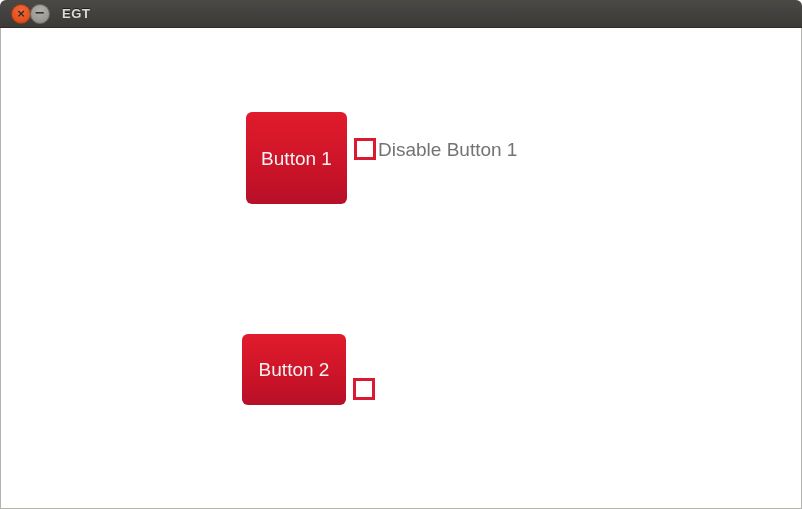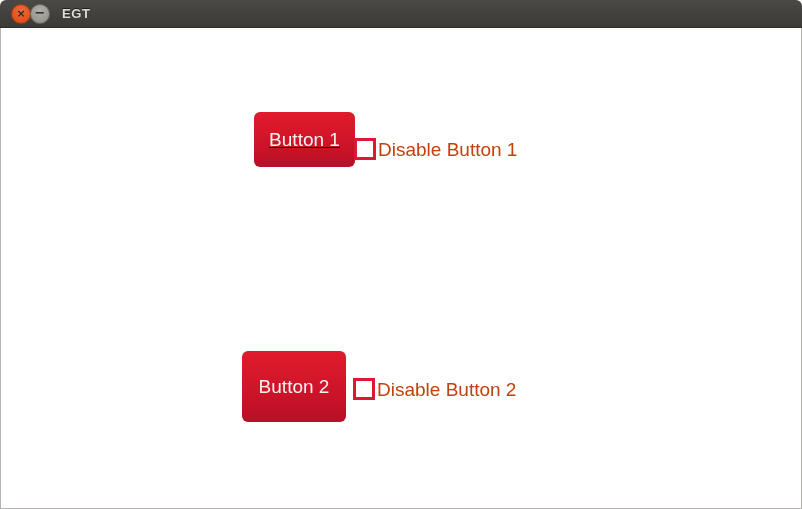--- a/index.html
+++ b/index.html
@@ -131,32 +131,32 @@
     box-sizing: border-box;
     background: #ffffff;
     border: 3px solid #d91a32;
     cursor: pointer;
   }
 
   .check-label {
     position: absolute;
     font-family: "Liberation Sans", sans-serif;
     font-size: 19px;
-    color: #c2410c;
+    color: #737373;
     white-space: nowrap;
     line-height: 1;
   }
 
   
-  #button-1      { left: 253px; top: 84px;  width: 101px; height: 55px; text-decoration: underline; }
+  #button-1      { left: 245px; top: 84px;  width: 101px; height: 92px; }
   #checkbox-1    { left: 353px; top: 110px; }
   #check-label-1 { left: 377px; top: 112px; }
 
   
-  #button-2      { left: 241px; top: 323px; width: 104px; height: 71px; }
+  #button-2      { left: 241px; top: 306px; width: 104px; height: 71px; }
   #checkbox-2    { left: 352px; top: 350px; }
   #check-label-2 { left: 376px; top: 352px; }
 </style>
 </head>
 <body>
 
 <div id="window">
 
   <div id="titlebar">
 
@@ -184,16 +184,15 @@
     <div class="check-label" id="check-label-1">Disable Button 1</div>
 
     <button class="egt-button" id="button-2">
       <span class="btn-label">Button 2</span>
     </button>
 
     <div class="egt-checkbox" id="checkbox-2">
       
     </div>
 
-    <div class="check-label" id="check-label-2">Disable Button 2</div>
 
   </div>
 </div>
 
 </body></html>

